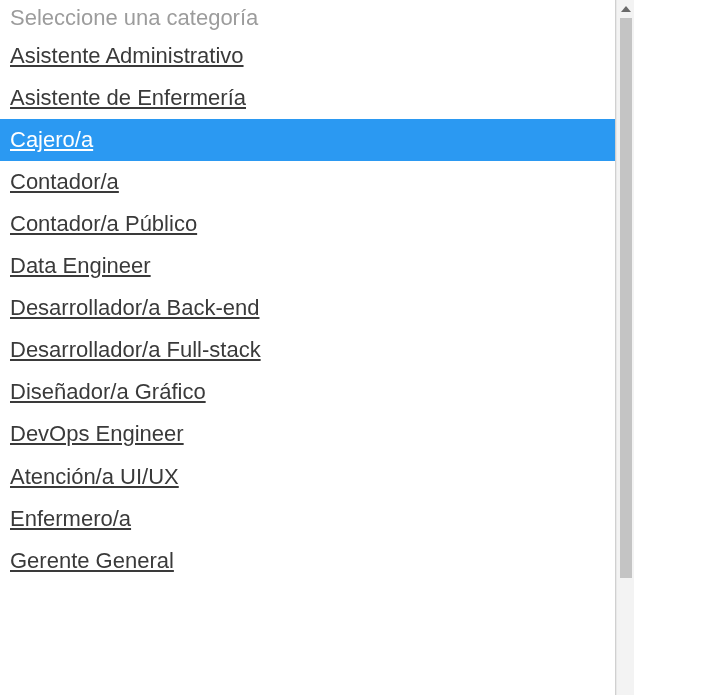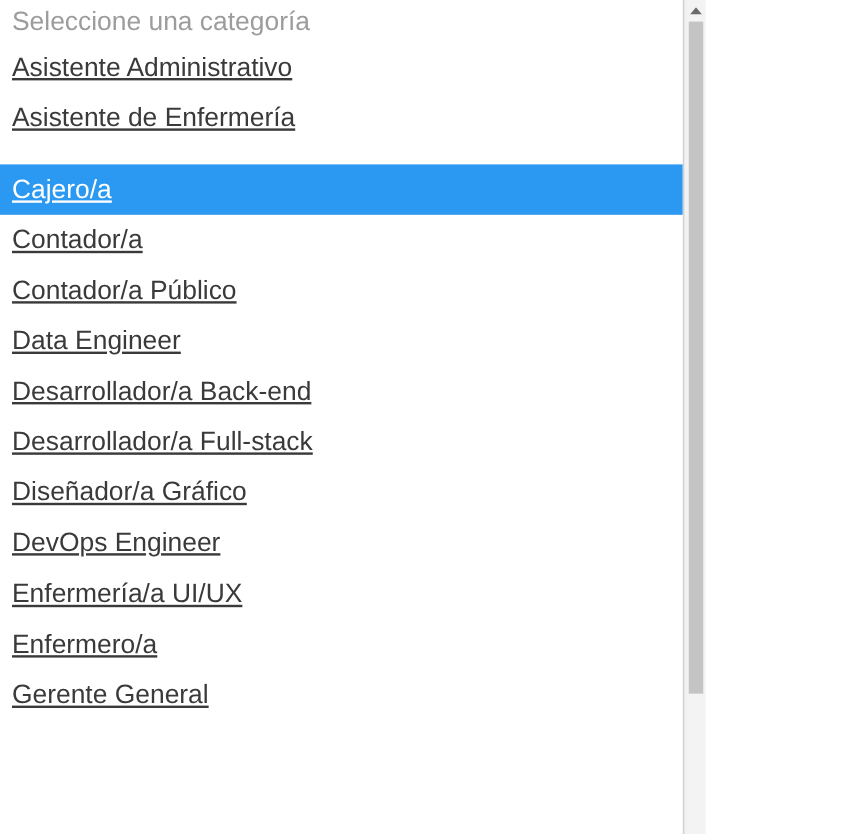--- a/index.html
+++ b/index.html
@@ -3,21 +3,21 @@
   <meta charset="utf-8">
   <style>
     * { margin: 0; padding: 0; box-sizing: border-box; }
     html, body { width: 720px; height: 695px; overflow: hidden; }
     body {
       font-family: 'Segoe UI', Arial, sans-serif;
       background: #ffffff;
       display: flex;
     }
     .dropdown-list {
-      width: 570px;
+      width: 616px;
       height: 695px;
       overflow-y: auto;
       background: #ffffff;
       border-right: 1px solid #d0d0d0;
     }
     .dropdown-placeholder {
       color: #9c9c9c;
       font-size: 22px;
       font-weight: 400;
       padding: 4px 10px 2px 10px;
@@ -30,21 +30,20 @@
       font-weight: 400;
       padding: 4px 10px;
       line-height: 1.55;
       cursor: pointer;
       white-space: nowrap;
       text-decoration: underline;
     }
     .dropdown-option.selected {
       background: #2b99f2;
       color: #ffffff;
-      margin-top: 18px;
     }
     .scrollbar-gutter {
       width: 18px;
       height: 695px;
       background: #f3f3f3;
       position: relative;
       border-left: 1px solid #e8e8e8;
     }
     .scroll-up-btn {
       position: absolute;
@@ -78,21 +77,21 @@
 <div class="dropdown-option">Asistente Administrativo</div>
     <div class="dropdown-option">Asistente de Enfermería</div>
     <div class="dropdown-option selected">Cajero/a</div>
     <div class="dropdown-option">Contador/a</div>
     <div class="dropdown-option">Contador/a Público</div>
     <div class="dropdown-option">Data Engineer</div>
     <div class="dropdown-option">Desarrollador/a Back-end</div>
     <div class="dropdown-option">Desarrollador/a Full-stack</div>
     <div class="dropdown-option">Diseñador/a Gráfico</div>
     <div class="dropdown-option">DevOps Engineer</div>
-    <div class="dropdown-option">Enfermería/a UI/UX</div>
+    <div class="dropdown-option">Atención/a UI/UX</div>
     <div class="dropdown-option">Enfermero/a</div>
     <div class="dropdown-option">Gerente General</div>
   </div>
 
 <div class="scrollbar-gutter">
   <div class="scroll-up-btn">
     <svg width="10" height="6" viewBox="0 0 10 6">
       <path d="M0 6 L5 0 L10 6 Z" fill="#6a6a6a"></path>
     </svg>
   </div>

